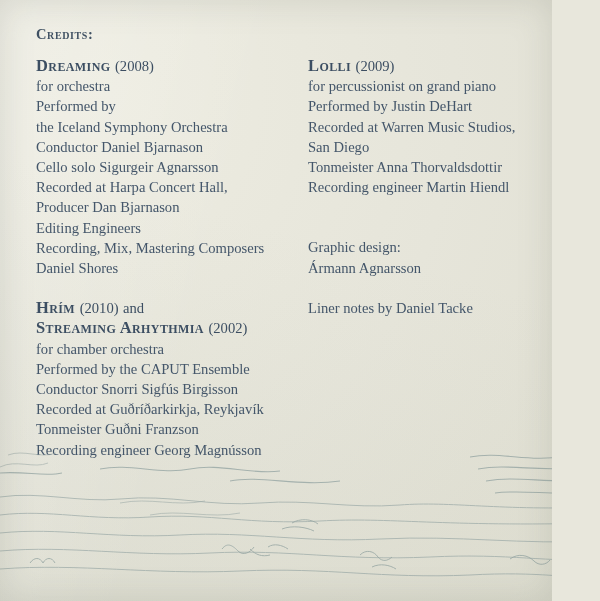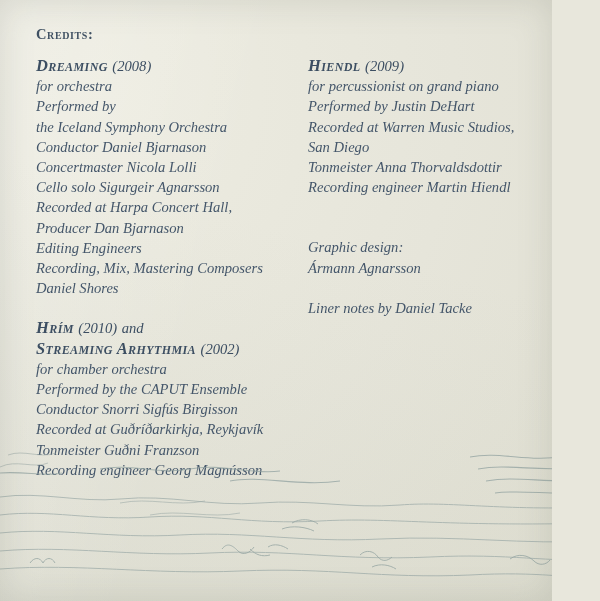--- a/index.html
+++ b/index.html
@@ -59,21 +59,21 @@
   .col {
     position: absolute;
     top: 56px;
     font-size: 14.6px;
     line-height: 20.2px;
     color: #44566a;
   }
   .col-left { left: 36px; width: 262px; }
   .col-right { left: 308px; width: 268px; }
 
-  .block { margin-bottom: 0; font-style: italic; }
+  .block { margin-bottom: 0; }
 
   .title {
     font-variant: small-caps;
     font-weight: bold;
     font-size: 16.5px;
     letter-spacing: 0.4px;
     color: #3c4e62;
   }
   .title .year {
     font-variant: normal;
@@ -115,21 +115,20 @@
 
       <div class="block">
         <div class="title">
           <span>Dreaming</span>
           <span class="year">(2008)</span>
         </div>
         <span class="line">for orchestra</span>
         <span class="line">Performed by</span>
         <span class="line">the Iceland Symphony Orchestra</span>
         <span class="line">Conductor Daniel Bjarnason</span>
-        <span class="line">Concertmaster Nicola Lolli</span>
         <span class="line">Cello solo Sigurgeir Agnarsson</span>
         <span class="line">Recorded at Harpa Concert Hall,</span>
         <span class="line">Producer Dan Bjarnason</span>
         <span class="line">Editing Engineers</span>
         <span class="line">Recording, Mix, Mastering Composers</span>
         <span class="line">Daniel Shores</span>
       </div>
 
       <div class="gap"></div>
 
@@ -150,21 +149,21 @@
         <span class="line">Tonmeister Guðni Franzson</span>
         <span class="line">Recording engineer Georg Magnússon</span>
       </div>
 
     </div>
 
     <div class="col col-right">
 
       <div class="block">
         <div class="title">
-          <span>Hiendl</span>
+          <span>Lolli</span>
           <span class="year">(2009)</span>
         </div>
         <span class="line">for percussionist on grand piano</span>
         <span class="line">Performed by Justin DeHart</span>
         <span class="line">Recorded at Warren Music Studios,</span>
         <span class="line">San Diego</span>
         <span class="line">Tonmeister Anna Thorvaldsdottir</span>
         <span class="line">Recording engineer Martin Hiendl</span>
       </div>
 

